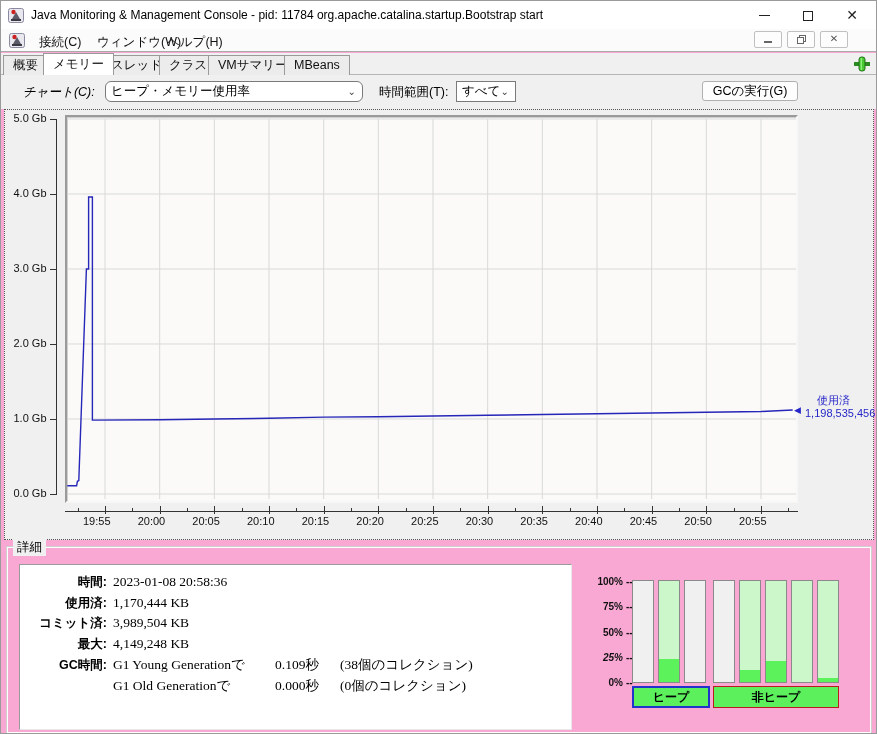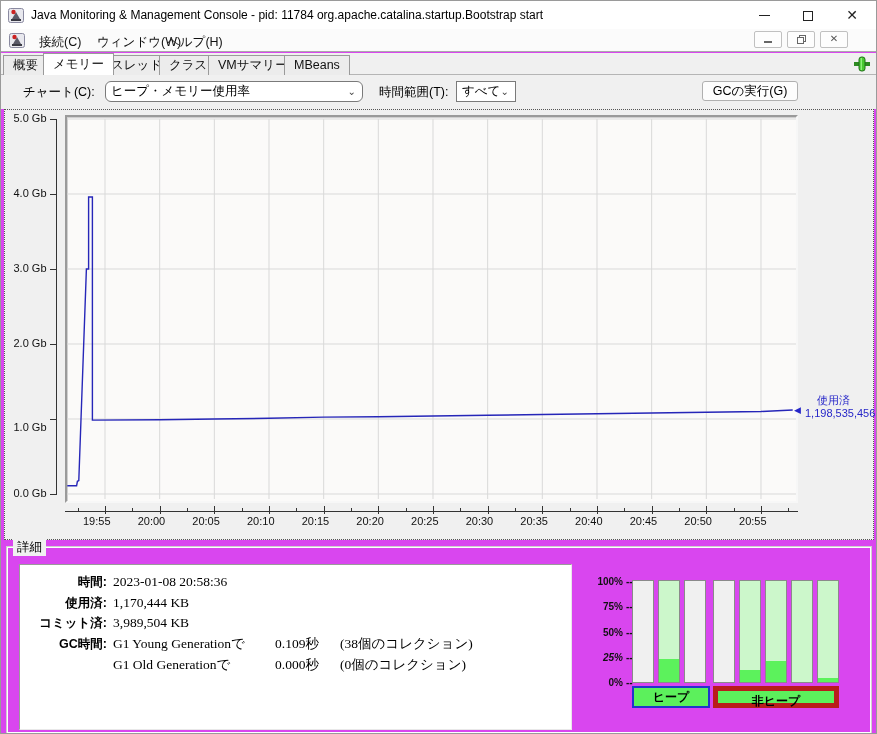--- a/index.html
+++ b/index.html
@@ -1,18 +1,18 @@
 <!DOCTYPE html>
 <html><head>
 <meta charset="utf-8">
 <style>
   * { margin:0; padding:0; box-sizing:border-box; }
   html,body { background:#ffffff; }
   body { font-family:"Liberation Sans", sans-serif; font-size:12px; color:#000; }
-  .win { position:relative; width:877px; height:734px; background:#d946ef; border:1px solid #9a9a9a; overflow:hidden; }
+  .win { position:relative; width:877px; height:734px; background:#f9a8d4; border:1px solid #9a9a9a; overflow:hidden; }
 
   
   .titlebar { position:absolute; left:0; top:0; width:875px; height:28px; background:#ffffff; }
   .titlebar .app-ico { position:absolute; left:7px; top:6px; }
   .titlebar .t-text { position:absolute; left:30px; top:7px; font-size:12px; white-space:nowrap; }
   .winbtn { position:absolute; top:0; width:40px; height:28px; text-align:center; line-height:28px; font-size:13px; color:#222; }
   .winbtn.min { right:92px; }
   .winbtn.max { right:48px; }
   .winbtn.close { right:4px; font-size:14px; }
   .glyph-min { display:inline-block; width:11px; border-top:1px solid #222; vertical-align:middle; }
@@ -68,21 +68,21 @@
   .dgen { display:inline-block; width:162px; font-family:"Liberation Serif", serif; font-size:13.5px; margin-left:6px; }
   .dtime { display:inline-block; width:62px; font-family:"Liberation Serif", serif; font-size:13.5px; }
   .dcount { font-family:"Liberation Serif", serif; font-size:13.5px; margin-left:3px; }
 
   
   .scale-lab { position:absolute; width:37px; text-align:right; font-size:10px; font-weight:bold; color:#111; }
   .scale-dash { position:absolute; font-size:10px; font-weight:bold; color:#111; }
   .gbar { position:absolute; top:579px; width:22px; height:103px; border:1px solid #8a8a8a; background:#f0f0f0; }
   .gbar .light { position:absolute; left:0; bottom:0; width:100%; background:#ccf7cb; }
   .gbar .dark { position:absolute; left:0; bottom:0; width:100%; background:#5cf25c; }
-  .pool-btn { position:absolute; top:685px; height:22px; background:#5cf05c; border:5px solid #b91c1c; text-align:center; line-height:20px; font-size:12px; font-weight:bold; }
+  .pool-btn { position:absolute; top:685px; height:22px; background:#5cf05c; border:1px solid #b91c1c; text-align:center; line-height:20px; font-size:12px; font-weight:bold; }
   .pool-btn.selected { border:2px solid #2233cc; line-height:18px; }
 
   .icon16 { width:17px; height:17px; display:block; }
 </style>
 </head>
 <body>
 
 <div class="win">
 
   <div class="titlebar">
@@ -133,39 +133,39 @@
       <svg width="20" height="20" viewBox="0 0 20 20">
         <rect x="2" y="8" width="6" height="4" fill="#2d8a22"></rect>
         <rect x="12" y="8" width="6" height="4" fill="#2d8a22"></rect>
         <rect x="7" y="3" width="6" height="14" rx="2.5" fill="#49c832" stroke="#1f6e18"></rect>
         <rect x="8.6" y="4" width="1.4" height="12" fill="#8df07a"></rect>
       </svg>
     </span>
   </div>
 
   <div class="toolbar">
-    <span class="tb-label" style="left:22px;">チャート(C):</span>
+    <span class="tb-label" style="left:22px;font-style:italic;">チャート(C):</span>
     <div class="combo" style="left:104px; width:258px;border-radius:6px;">
       <span>ヒープ・メモリー使用率</span>
       <span class="chev">⌄</span>
     </div>
     <span class="tb-label" style="left:378px;">時間範囲(T):</span>
     <div class="combo" style="left:455px; width:60px;">
       <span>すべて</span>
       <span class="chev">⌄</span>
     </div>
     <div class="gc-btn">GCの実行(G)</div>
   </div>
 
   <div class="chart-area">
     <div id="y-axis">
         <div class="yaxis-line" style="top: 9px; height: 376px;"></div>
         <div class="ylab" style="left: 4px; top: 377px;">0.0 Gb</div>
         <div class="ytick" style="top: 384px;"></div>
-        <div class="ylab" style="left: 4px; top: 302px; margin-top: 9px;">1.0 Gb</div>
+        <div class="ylab" style="left: 4px; top: 302px;">1.0 Gb</div>
         <div class="ytick" style="top: 309px;"></div>
         <div class="ylab" style="left: 4px; top: 227px;">2.0 Gb</div>
         <div class="ytick" style="top: 234px;"></div>
         <div class="ylab" style="left: 4px; top: 152px;">3.0 Gb</div>
         <div class="ytick" style="top: 159px;"></div>
         <div class="ylab" style="left: 4px; top: 77px;">4.0 Gb</div>
         <div class="ytick" style="top: 84px;"></div>
         <div class="ylab" style="left: 4px; top: 2px;">5.0 Gb</div>
         <div class="ytick" style="top: 9px;"></div>
       </div>
@@ -245,20 +245,21 @@
 
   <div class="details-group">
     <span class="details-legend">詳細</span>
   </div>
 
   <div class="detail-panel">
     <div id="detail-rows">
         <div class="drow"><span class="dlabel">時間:</span><span class="dval">2023-01-08 20:58:36</span></div>
         <div class="drow"><span class="dlabel">使用済:</span><span class="dval">1,170,444 KB</span></div>
         <div class="drow"><span class="dlabel">コミット済:</span><span class="dval">3,989,504 KB</span></div>
+        <div class="drow"><span class="dlabel">最大:</span><span class="dval">4,149,248 KB</span></div>
         <div class="drow"><span class="dlabel">GC時間:</span><span class="dgen">G1 Young Generationで</span><span class="dtime">0.109秒</span><span class="dcount">(38個のコレクション)</span></div>
         <div class="drow"><span class="dlabel"></span><span class="dgen">G1 Old Generationで</span><span class="dtime">0.000秒</span><span class="dcount">(0個のコレクション)</span></div>
       </div>
   </div>
 
   <div id="gauge-scale">
       <div class="scale-lab" style="left: 585px; top: 575px;">100%</div>
       <div class="scale-dash" style="left: 625px; top: 575px;">--</div>
       <div class="scale-lab" style="left: 585px; top: 600.25px;">75%</div>
       <div class="scale-dash" style="left: 625px; top: 600.25px;">--</div>

